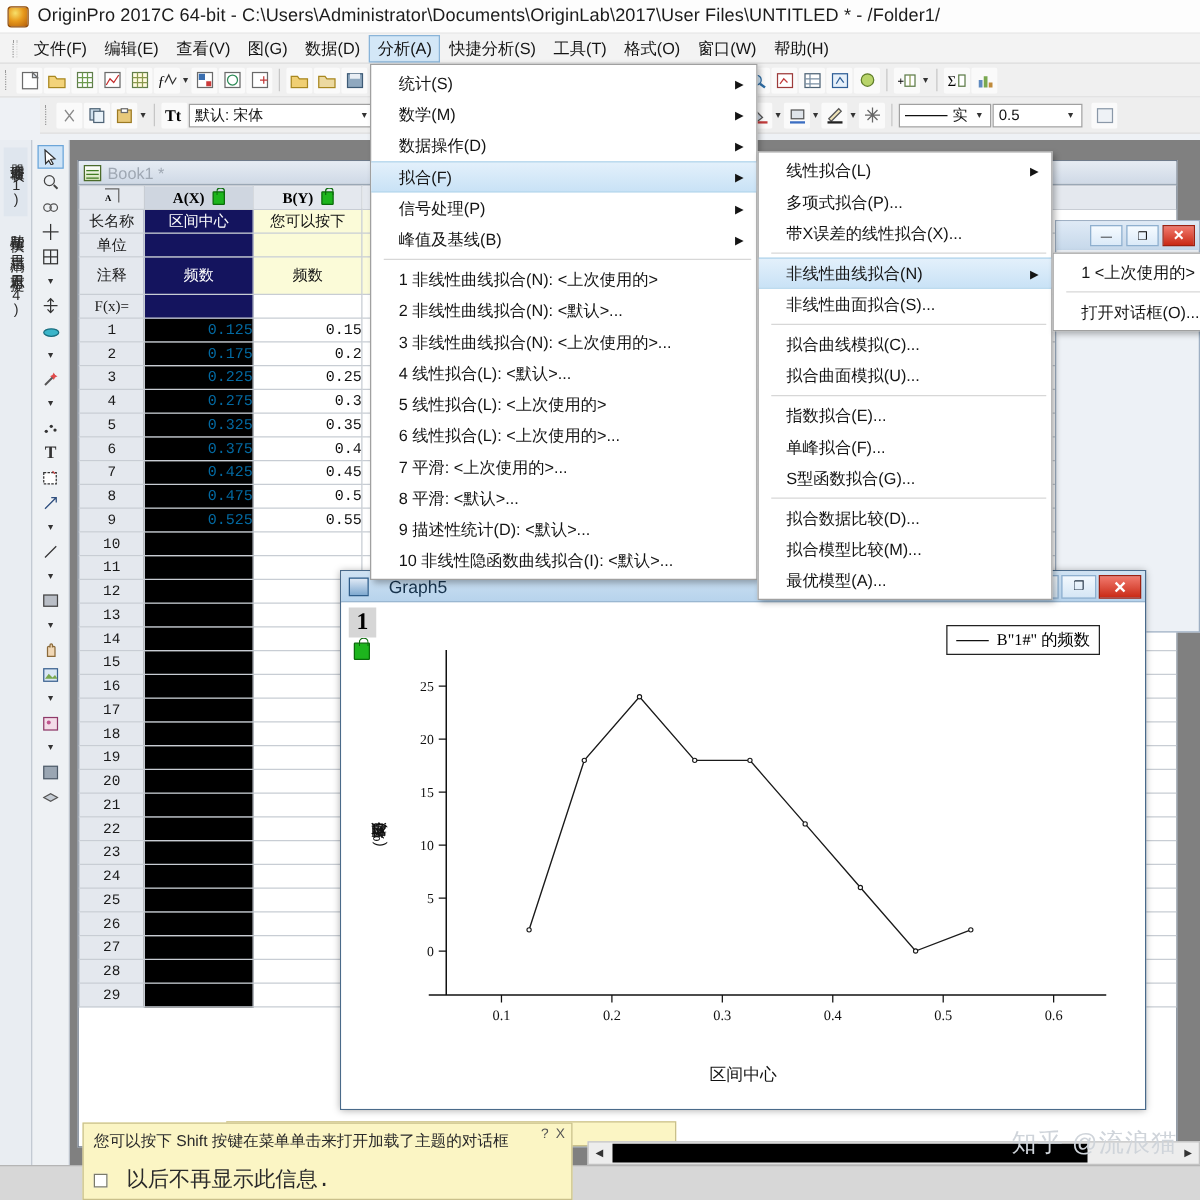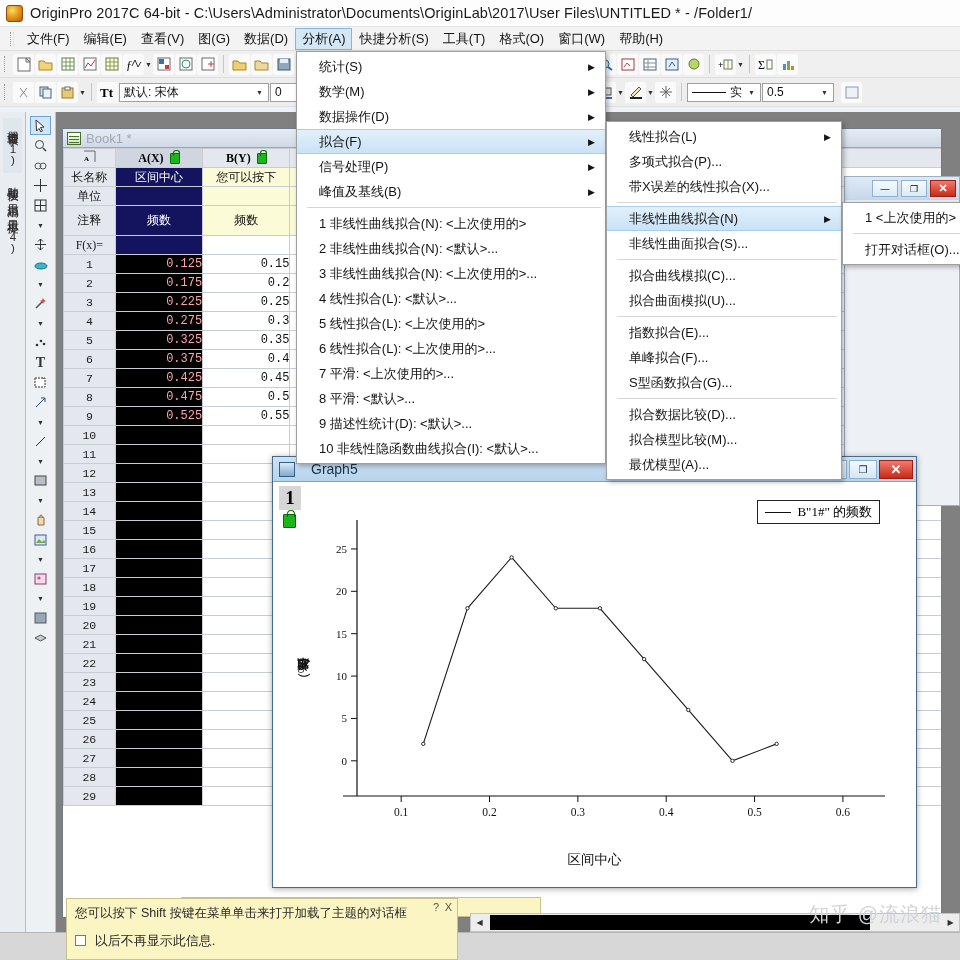--- a/index.html
+++ b/index.html
@@ -32,21 +32,21 @@
     padding-left:10px; border-bottom:1px solid #dcdcdc; position:relative;
   }
   .menubar .grip { width:4px; height:14px; border-left:1px dotted #9a9a9a; border-right:1px dotted #d9d9d9; margin-right:6px;}
   .menubar .mi {
     padding:18px 7px; font-size:13px; color:#141414; white-space:nowrap; cursor:default;
   }
   .menubar .mi.active { background:#d3e7f7; border:1px solid #8ab4d8; padding:1px 6px; }
 
   
   .toolbar { height:27px; background:#f0f0f0; display:flex; align-items:center; border-bottom:1px solid #dedede; padding-left:4px; gap:1px;}
-  .toolbar.second { height:29px; background:#eeeeee;}
+  .toolbar.second { height:29px; background:#eeeeee;margin-left:32px;}
   .tbtn {
     width:21px; height:21px; border:1px solid transparent; border-radius:2px;
     display:flex; align-items:center; justify-content:center; font-size:11px;
     background:#fafafa; position:relative;
   }
   .tsep { width:1px; height:18px; background:#c6c6c6; margin:0 4px; }
   .carret { width:7px; height:18px; display:flex; align-items:center; justify-content:center; font-size:7px; color:#333;}
   .combo {
     height:19px; border:1px solid #a0a0a0; background:#fff; display:flex; align-items:center;
     padding:0 2px 0 4px; font-size:12px; color:#111;
@@ -96,21 +96,21 @@
 
   table.grid { border-collapse:collapse; font-family:"Liberation Mono", monospace; font-size:12px; table-layout:fixed;}
   table.grid td, table.grid th { border:1px solid #c8cdd4; padding:0; height:19px; }
   .hdrcell { background:#e4e8ee; text-align:center; font-weight:bold; font-size:12px;
              font-family:"Liberation Serif", serif; position:relative;}
   .hdrcell.sel { background:#cfd6e0; }
   .rowhdr { background:#e4e8ee; text-align:center; font-size:11.5px; width:38px;
             font-family:"Liberation Mono", monospace; color:#1a1a1a;}
   .labelhdr { background:#e4e8ee; text-align:center; font-size:12px; color:#1a1a1a;
               font-family:"Liberation Serif", serif; width:52px;}
-  .cellA { background:#000; color:#fca5a5; text-align:right; padding-right:4px; }
+  .cellA { background:#000; color:#0369a1; text-align:right; padding-right:4px; }
   .cellB { background:#fff; color:#111; text-align:right; padding-right:6px; }
   .metaA { background:#14145e; color:#fff; text-align:center; font-size:12px;}
   .metaB { background:#fbfbd8; color:#111; text-align:center; font-size:12px;}
   .metaC { background:#fbfbd8; color:#111; text-align:center; font-size:12px;}
   .lockico { display:inline-block; width:10px;height:11px;background:#1db51d;border:1px solid #0a6b0a;
              border-radius:1px; vertical-align:-2px; margin-left:3px; position:relative;}
   .lockico:before{content:"";position:absolute;left:2px;top:-4px;width:5px;height:5px;
              border:1.5px solid #0a6b0a;border-bottom:none;border-radius:3px 3px 0 0;}
 
   
@@ -177,21 +177,21 @@
 
   
   .tipbox { position:absolute; left:66px; bottom:0; width:392px; height:62px;
             background:#fbf5c4; border:1px solid #c9c08b; padding:6px 8px;
             font-size:12.5px; color:#2a2a2a; z-index:40;}
   .tipbox .trow { display:flex; align-items:flex-start; }
   .tipbox .tclose { position:absolute; right:5px; top:2px; font-size:11px; color:#555;}
   .tipbox .thelp { position:absolute; right:18px; top:2px; font-size:11px; color:#555;}
   .tipbox .cbx { width:11px;height:11px;border:1px solid #7a7a6a; background:#fff;
             display:inline-block; margin-right:5px; vertical-align:-1px;}
-  .tipbox .t2 { margin-top:10px; font-size:13px;}
+  .tipbox .t2 { margin-top:10px; font-size:17px;font-family:Liberation Mono, monospace;}
 
   
   .statusbar { position:absolute; left:0; right:0; bottom:0; height:28px; background:#d7d7d7;
                border-top:1px solid #b5b5b5; }
   .hscroll { position:absolute; left:470px; bottom:28px; right:0; height:19px;
              background:#ededed; border:1px solid #c3c3c3; display:flex; align-items:center;}
   .hscroll .thumb { height:15px; background:#000; flex:0 0 380px; margin-left:2px;}
   .hscroll .arw { width:17px; text-align:center; font-size:8px; color:#333;}
 
   .watermark { position:absolute; right:18px; bottom:32px; font-size:20px; color:#cfd4da;

